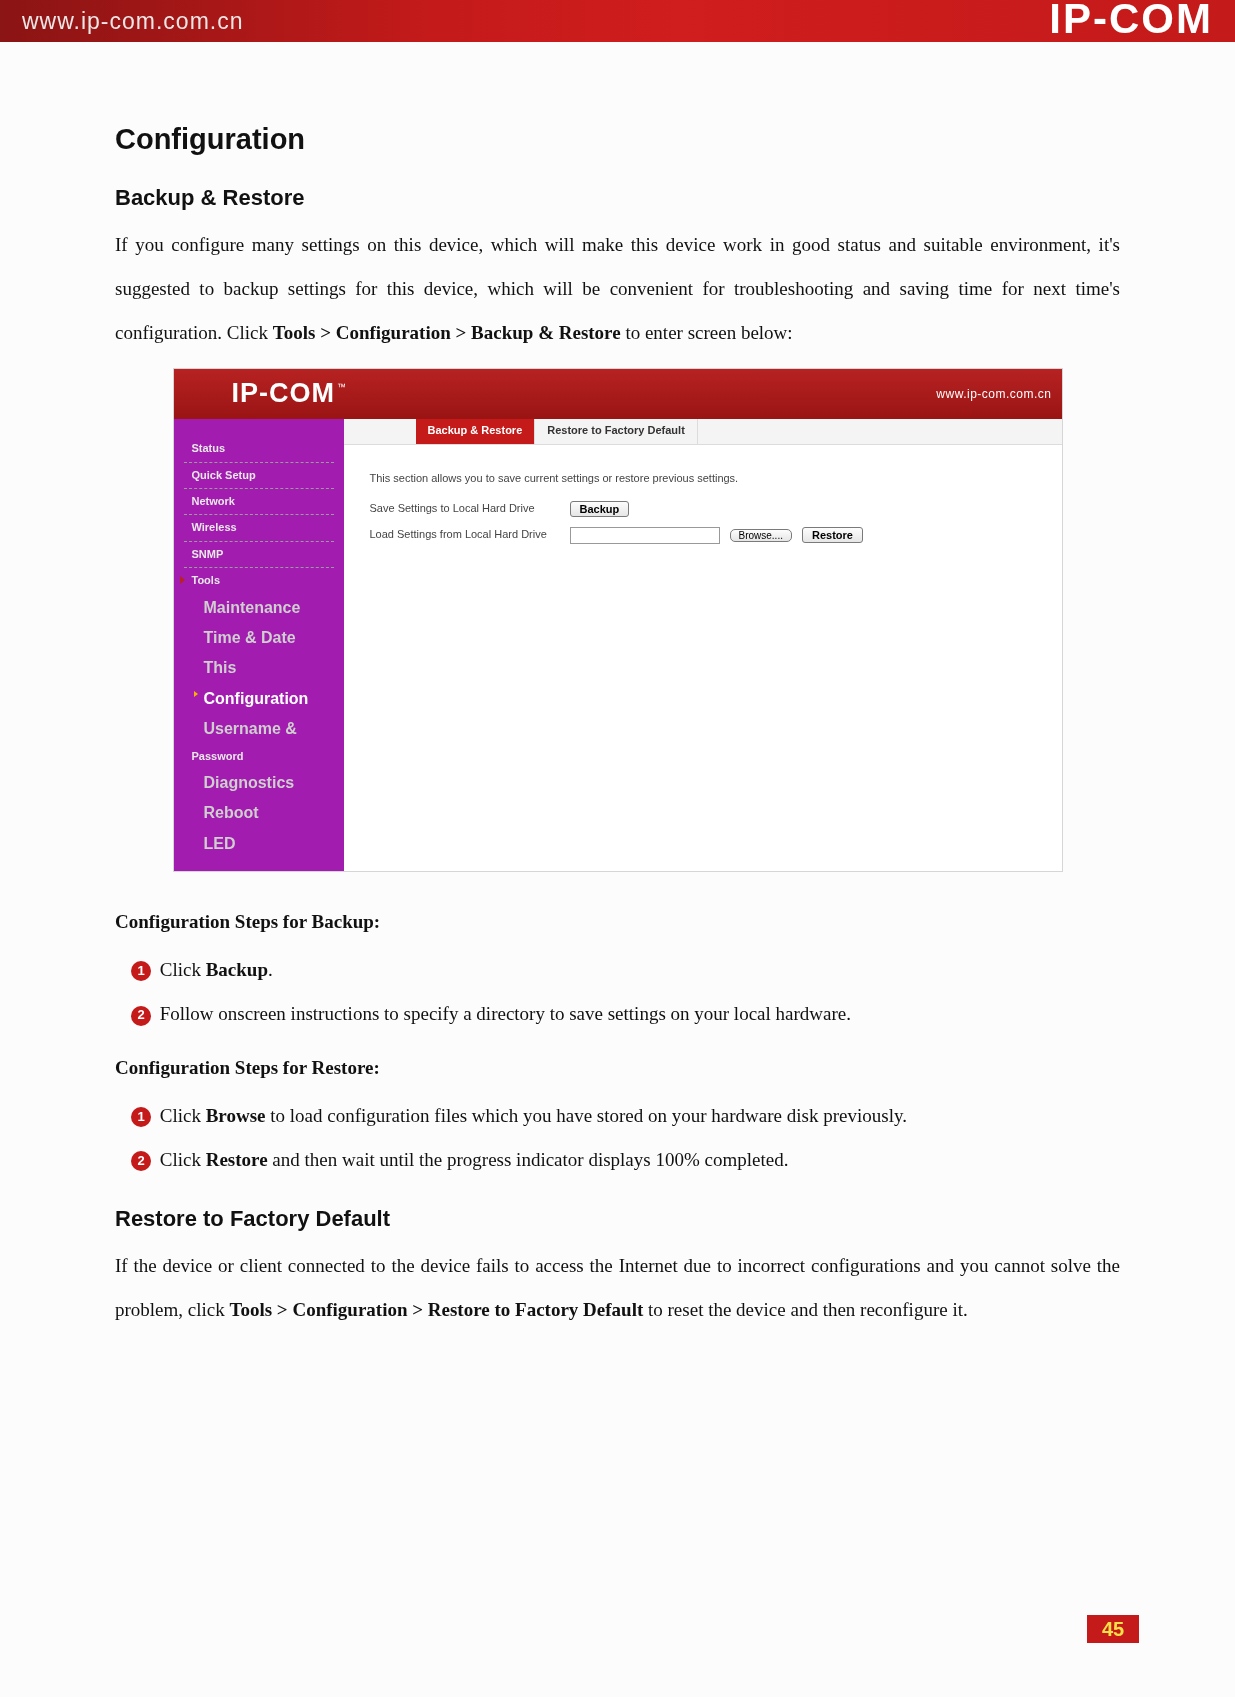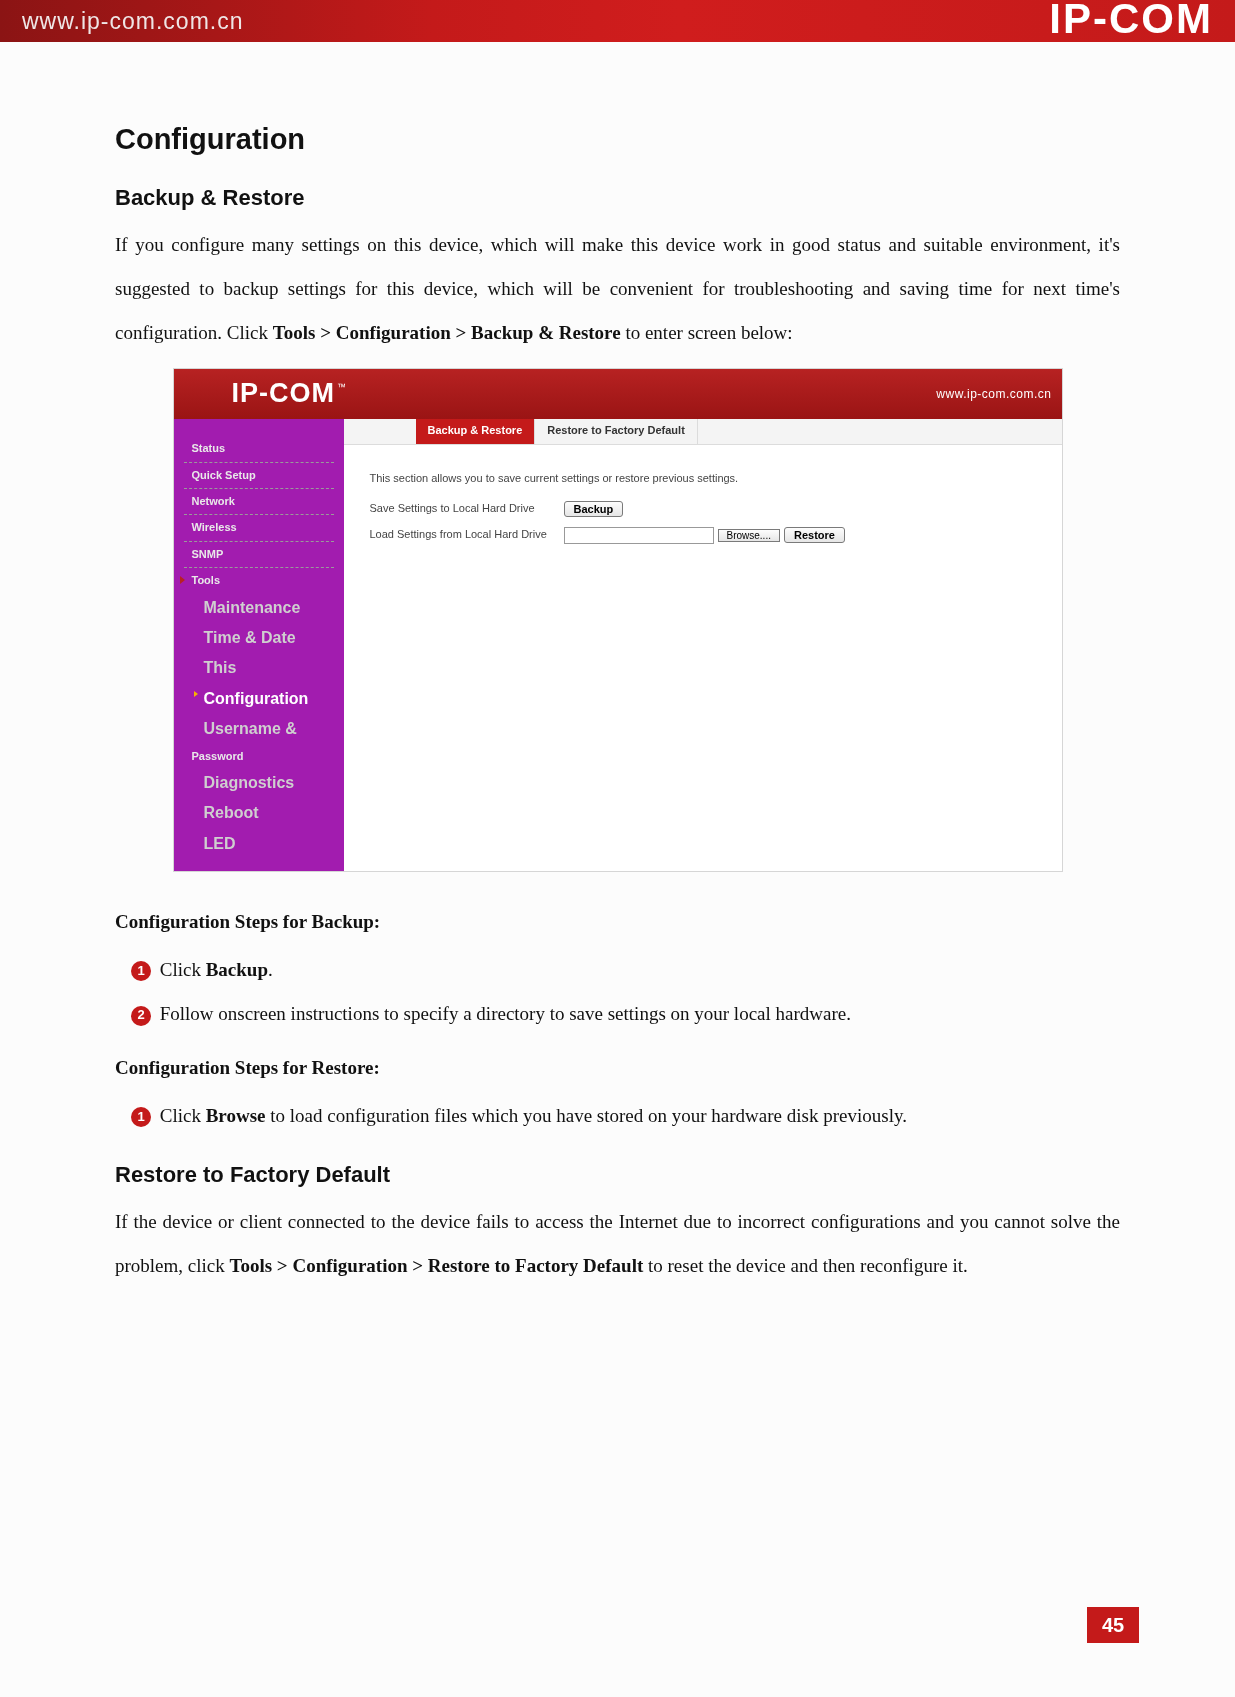--- a/index.html
+++ b/index.html
@@ -135,42 +135,42 @@
     font-size: 11px;
     font-weight: bold;
     border-right: 1px solid #dcdcdc;
   }
   .tabbar .tab.active {
     background: #c41a1a;
     color: #fff;
   }
   .shot-content { padding: 26px 26px; font-size: 11px; color: #444; }
   .shot-content .desc { margin-bottom: 14px; }
-  .shot-row { display: flex; align-items: center; gap: 4px; margin-bottom: 10px; }
+  .shot-row { display: flex; align-items: center; gap: 10px; margin-bottom: 10px; }
   .shot-row .lbl { width: 190px; }
   .xbtn {
     font-family: Arial, sans-serif;
     font-size: 11px;
     padding: 1px 9px;
     background: linear-gradient(#fdfdfd,#e6e6e6);
     border: 1px solid #7a7a7a;
     border-radius: 3px;
     font-weight: bold;
   }
   .fileinput {
     width: 150px; height: 17px;
     border: 1px solid #999; background: #fff;
   }
   .browsebtn {
     font-family: Arial, sans-serif;
     font-size: 10px;
     padding: 0 8px;
     background: linear-gradient(#fdfdfd,#e6e6e6);
     border: 1px solid #7a7a7a;
-    border-radius: 0;
+    border-radius: 5px;
   }
 
   
   .stepline { margin: 8px 16px; font-size: 19px; line-height: 1.9; }
   .ball {
     display: inline-flex;
     width: 20px; height: 20px;
     background: #c41a1a;
     color: #fff;
     border-radius: 50%;
@@ -180,23 +180,23 @@
     margin-right: 4px;
     vertical-align: middle;
   }
   .stephead { font-weight: bold; font-size: 19px; margin: 14px 0 6px 0; }
 
   
   .pagenum {
     position: absolute;
     right: 96px;
     bottom: 54px;
-    width: 52px; height: 36px;
+    width: 52px; height: 28px;
     background: #c41a1a;
-    color: #ffffff;
+    color: #fde047;
     font-family: Arial, sans-serif;
     font-weight: bold;
     font-size: 20px;
     display: flex; align-items: center; justify-content: center;
   }
 </style>
 </head>
 <body>
 
 <div class="top-banner">
@@ -273,20 +273,23 @@
   <div class="stepline">
     <span class="ball">2</span><span> Follow onscreen instructions to specify a directory to save settings on your local hardware.</span>
   </div>
 
   <div class="stephead">Configuration Steps for Restore:</div>
 
   <div class="stepline">
     <span class="ball">1</span><span> Click </span><b>Browse</b><span> to load configuration files which you have stored on your hardware disk previously.</span>
   </div>
 
+  <div class="stepline">
+    <span class="ball">2</span><span> Click </span><b>Restore</b><span> and then wait until the progress indicator displays 100% completed.</span>
+  </div>
 
   <h2 class="sec" style="margin-top:28px;">Restore to Factory Default</h2>
 
   <p class="para">
     <span>If the device or client connected to the device fails to access the Internet due to incorrect configurations and you cannot solve the problem, click </span><span class="boldpath">Tools &gt; Configuration &gt; Restore to Factory Default</span><span> to reset the device and then reconfigure it.</span>
   </p>
 
 </div>
 
 <div class="pagenum">45</div>

